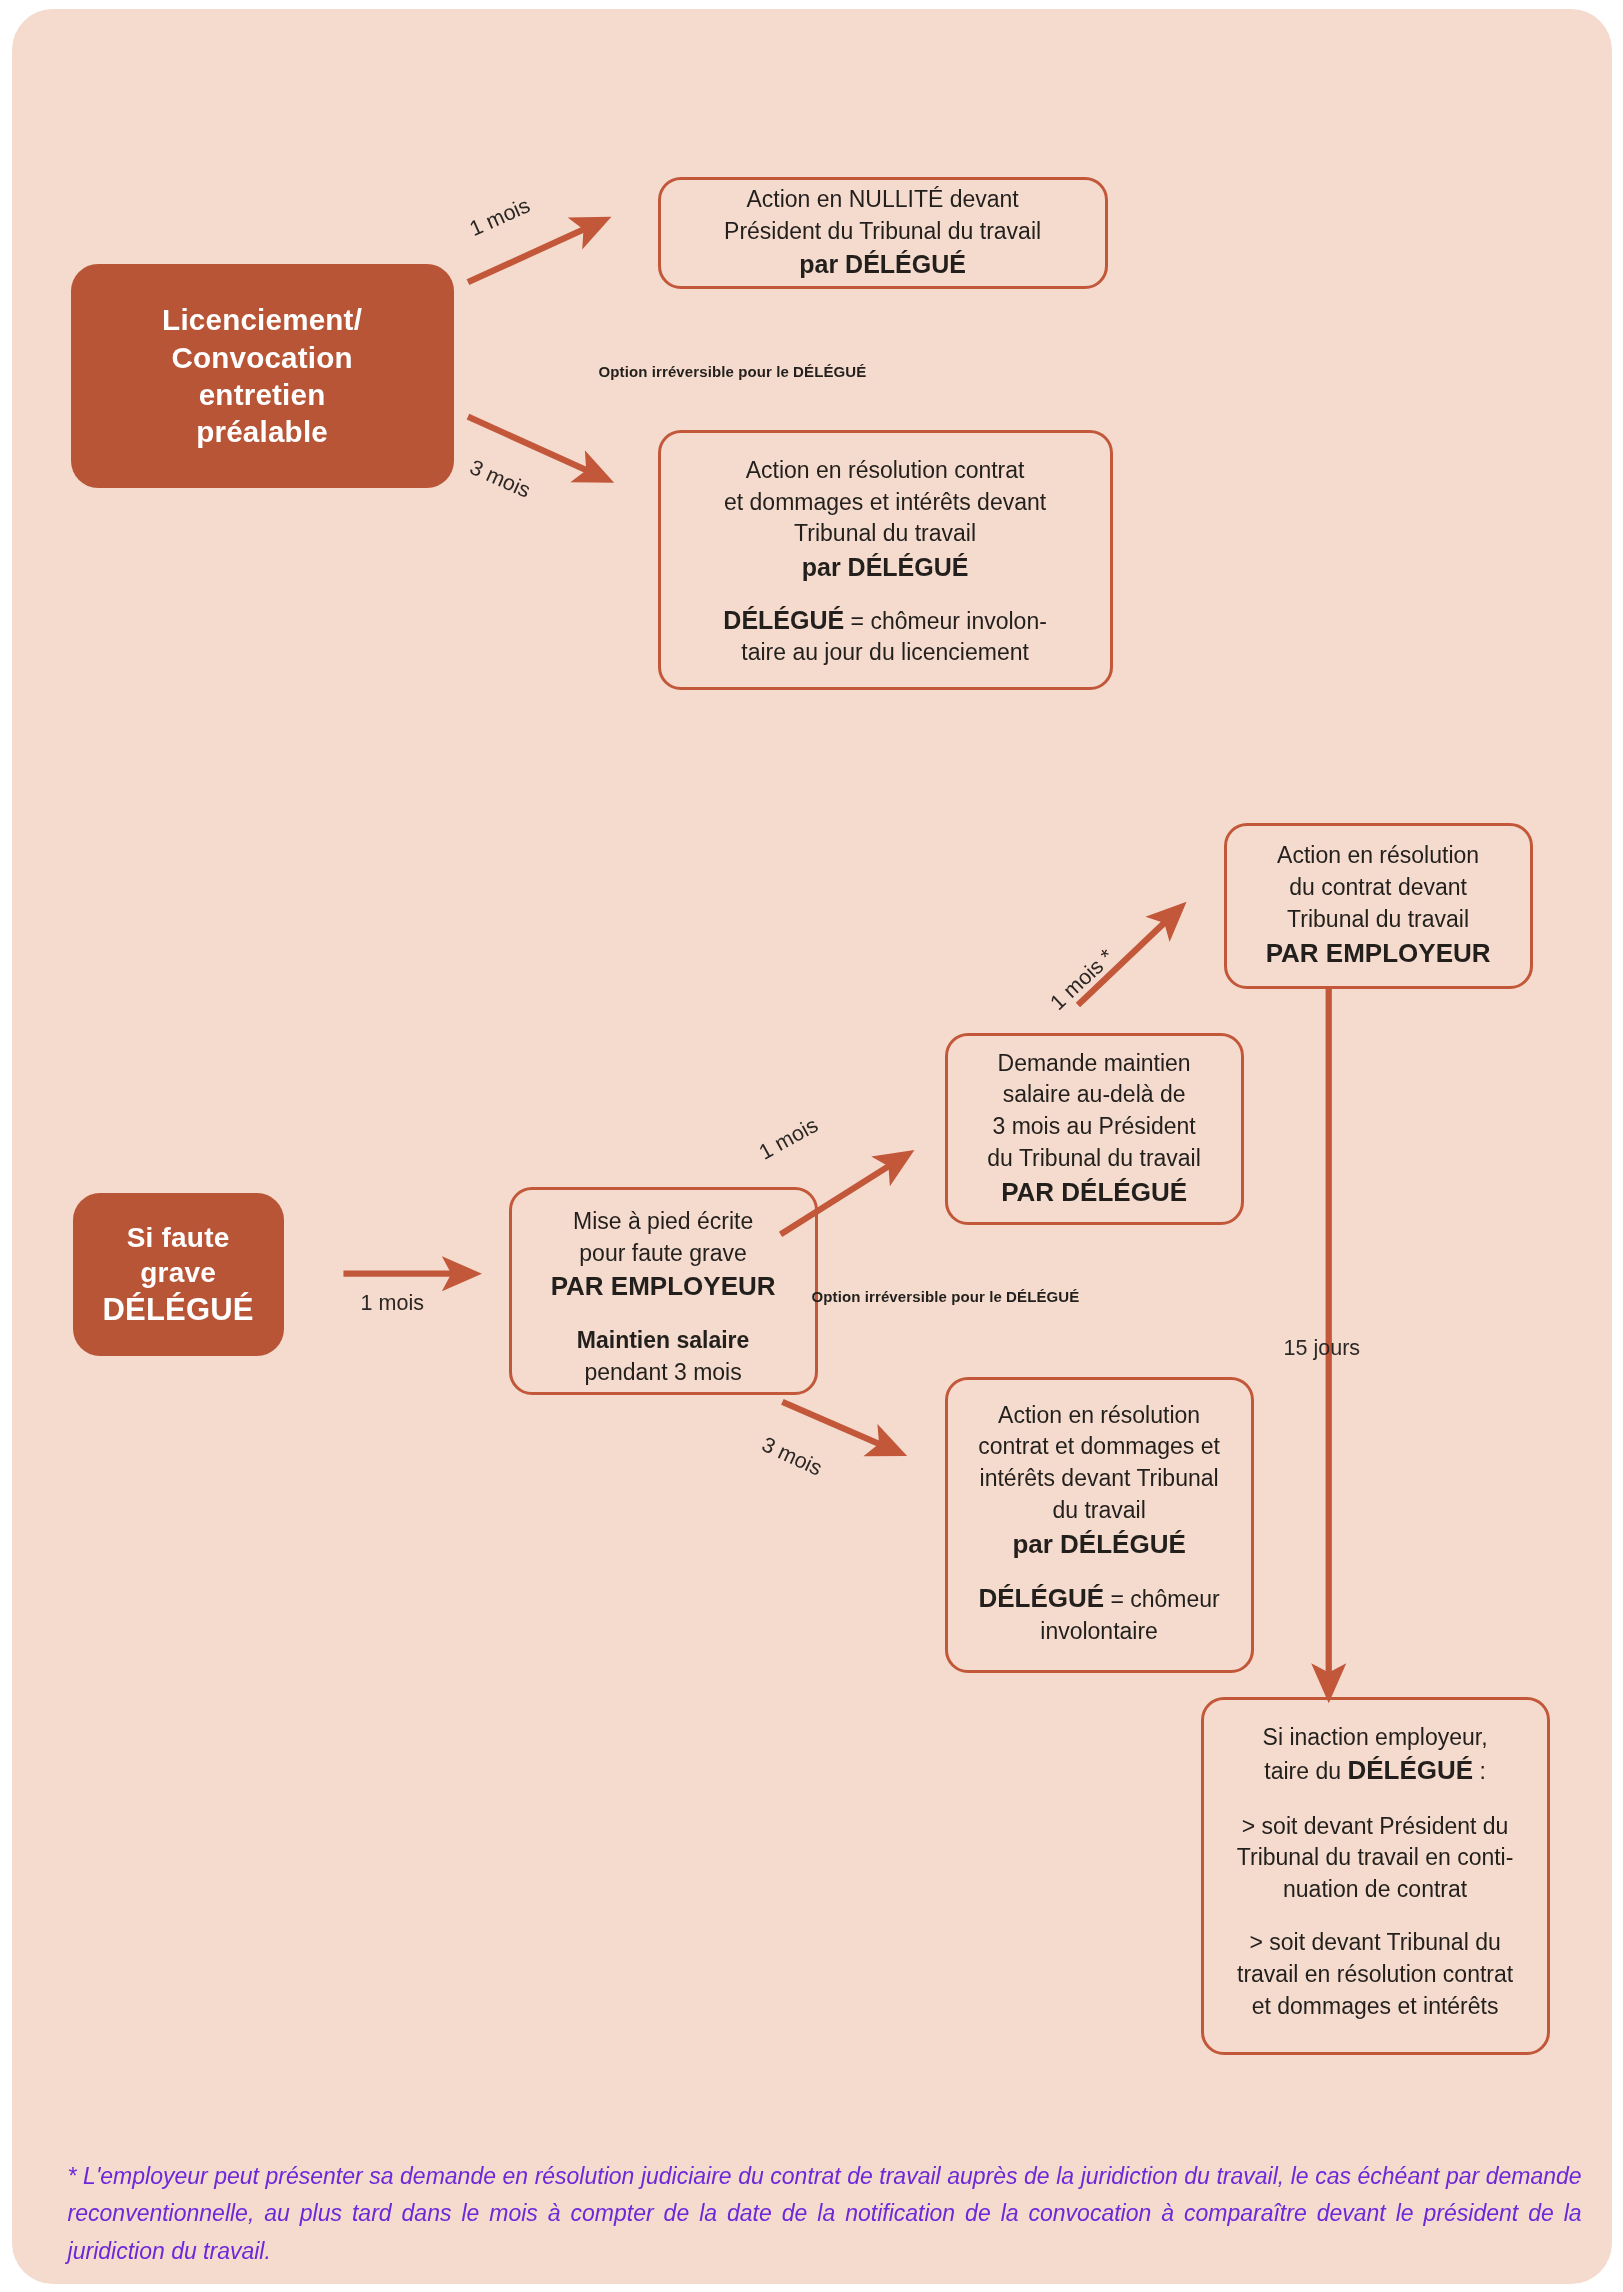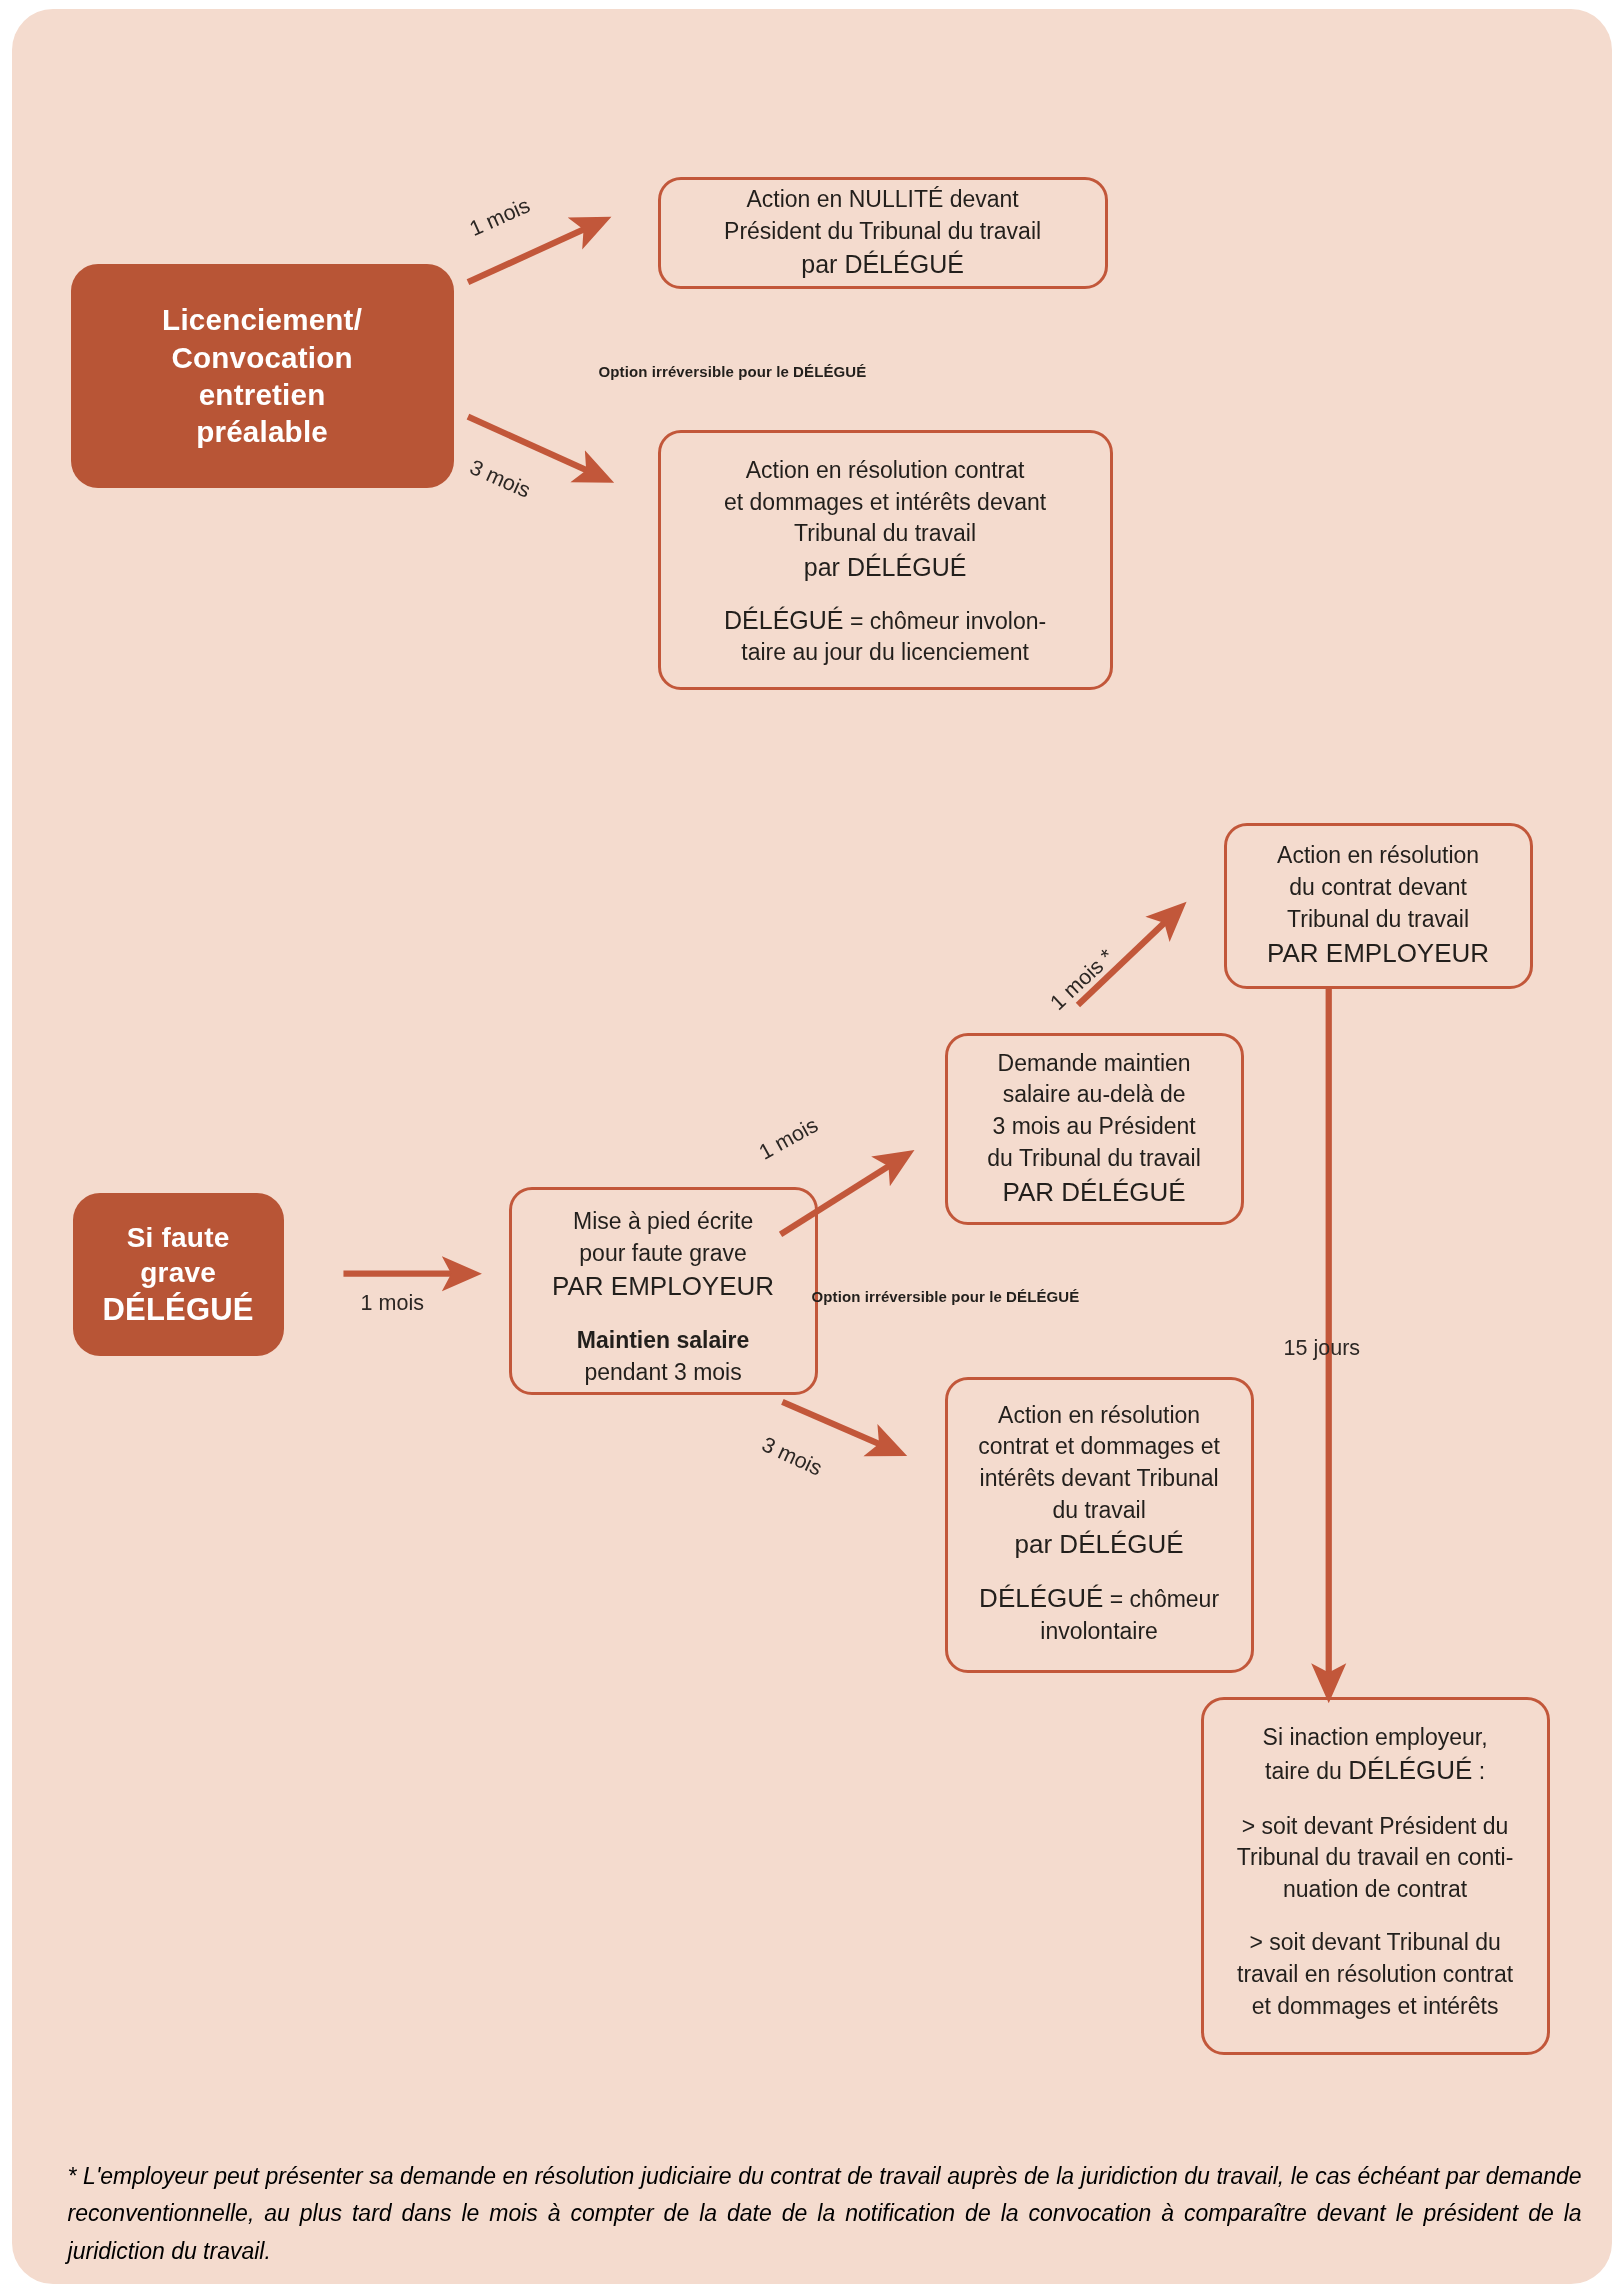--- a/index.html
+++ b/index.html
@@ -52,21 +52,21 @@
     text-align: center;
     display: flex;
     flex-direction: column;
     justify-content: center;
     align-items: center;
     font-weight: bold;
     line-height: 1.26;
     letter-spacing: 0.2px;
   }
 
-  .b { font-weight: normal; }
+  .b { font-weight: bold; }
 
   
   .lab {
     position: absolute;
     color: #221f1c;
     white-space: nowrap;
   }
   .lab-bold {
     font-weight: bold;
     font-size: 15px;
@@ -88,21 +88,21 @@
   
   #footnote {
     position: absolute;
     left: 56px;
     top: 2149px;
     width: 1514px;
     font-family: "Liberation Sans", sans-serif;
     font-style: italic;
     font-size: 23px;
     line-height: 1.62;
-    color: #000000;
+    color: #6d28d9;
     text-align: justify;
   }
   #footnote .fn-star { font-style: italic; }
 </style>
 </head>
 <body>
 
 <div id="panel">
 
   <svg id="arrows" viewBox="0 0 1813 2560" xmlns="http://www.w3.org/2000/svg">

